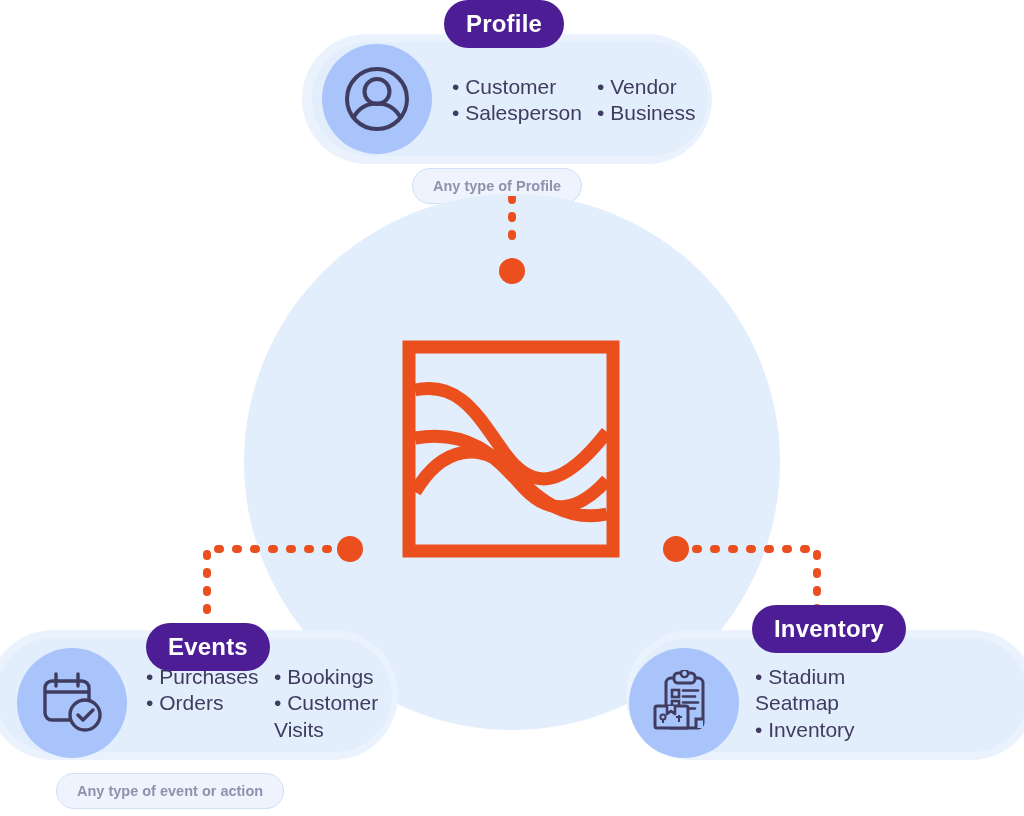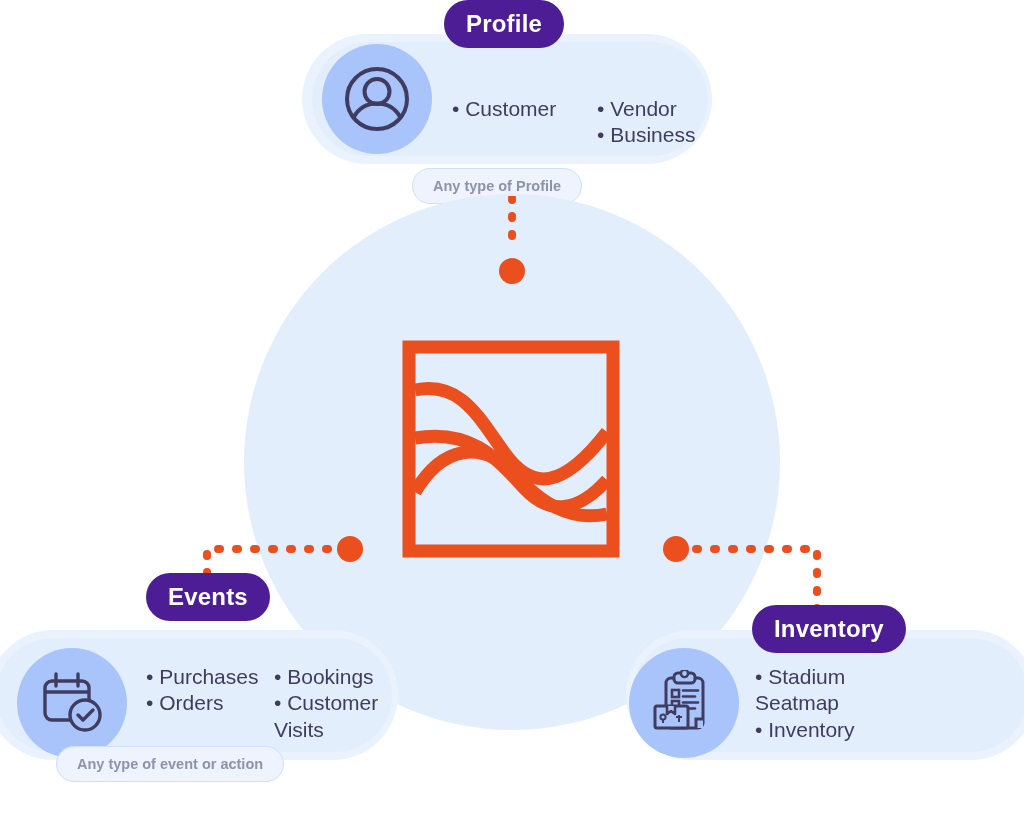--- a/index.html
+++ b/index.html
@@ -62,23 +62,24 @@
   <div class="card" style="left:312px;top:42px;width:396px;height:114px;"></div>
 
   <div class="icon-disc" style="left:322px;top:44px;">
     <svg width="74" height="74" viewBox="0 0 74 74">
       <circle cx="37" cy="37" r="30" fill="none" stroke="#3f3c60" stroke-width="4"></circle>
       <circle cx="37" cy="29.5" r="12.5" fill="none" stroke="#3f3c60" stroke-width="4"></circle>
       <path d="M13.5 55.5 C19 45.5 28 41.5 37 41.5 C46 41.5 55 45.5 60.5 55.5" fill="none" stroke="#3f3c60" stroke-width="4" stroke-linecap="round"></path>
     </svg>
   </div>
 
-  <div class="cols" style="left:452px;top:96px;">
+  <div class="cols" style="left:452px;top:74px;">
     <div class="col" style="width:145px;">
       <div class="li"><span>•</span> <span>Customer</span></div>
+      <div class="li"><span>•</span> <span>Salesperson</span></div>
     </div>
     <div class="col" style="width:120px;">
       <div class="li"><span>•</span> <span>Vendor</span></div>
       <div class="li"><span>•</span> <span>Business</span></div>
     </div>
   </div>
 
   <div class="badge" style="left:444px;top:0px;">Profile</div>
 
   <div class="pill" style="left:412px;top:168px;">Any type of Profile</div>
@@ -127,23 +128,23 @@
     <div class="col" style="width:128px;">
       <div class="li"><span>•</span> <span>Purchases</span></div>
       <div class="li"><span>•</span> <span>Orders</span></div>
     </div>
     <div class="col" style="width:116px;">
       <div class="li"><span>•</span> <span>Bookings</span></div>
       <div class="li wrap"><span>•</span> <span>Customer Visits</span></div>
     </div>
   </div>
 
-  <div class="badge" style="left:146px;top:573px;">Events</div>
+  <div class="badge" style="left:146px;top:623px;">Events</div>
 
-  <div class="pill" style="left:56px;top:746px;">Any type of event or action</div>
+  <div class="pill" style="left:56px;top:773px;">Any type of event or action</div>
 
   <div class="card-outer" style="left:626px;top:630px;width:410px;height:130px;"></div>
   <div class="card" style="left:632px;top:638px;width:396px;height:114px;"></div>
 
   <div class="icon-disc" style="left:629px;top:648px;">
     <svg width="66" height="66" viewBox="0 0 66 66">
       <rect x="15" y="8" width="37" height="50" rx="5" fill="none" stroke="#3f3c60" stroke-width="3"></rect>
       <rect x="23" y="3" width="21" height="10" rx="4" fill="#a9c3fb" stroke="#3f3c60" stroke-width="3"></rect>
       <circle cx="33.5" cy="3.5" r="3.6" fill="#a9c3fb" stroke="#3f3c60" stroke-width="2.4"></circle>
       <rect x="21" y="20" width="7" height="7" fill="none" stroke="#3f3c60" stroke-width="2.6"></rect>

